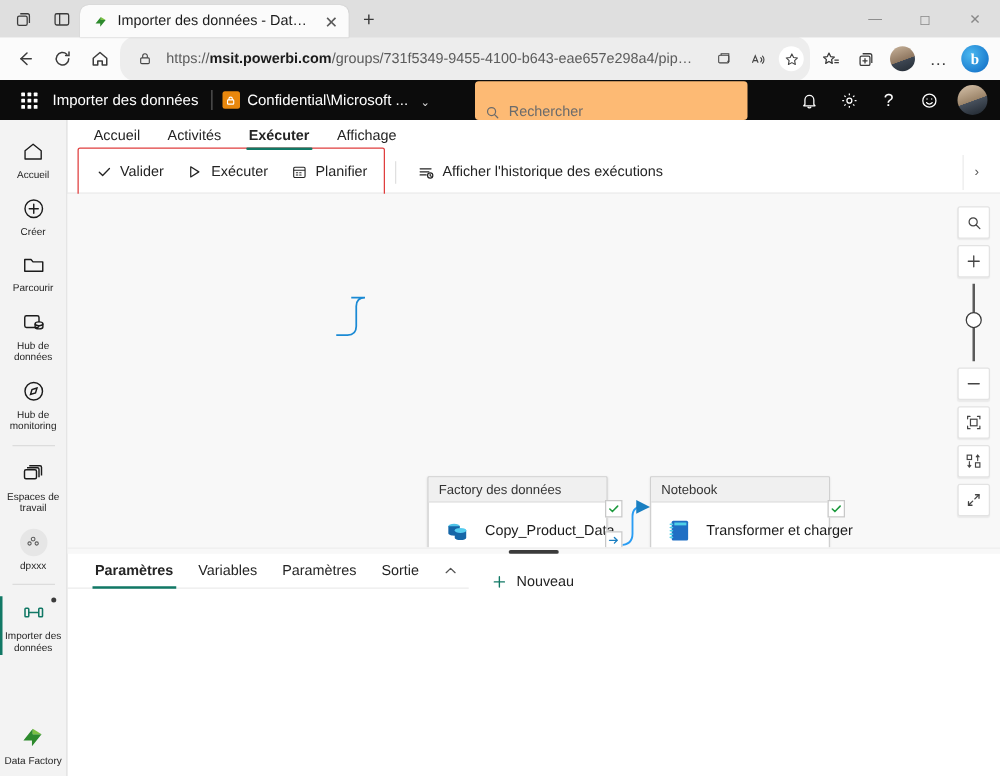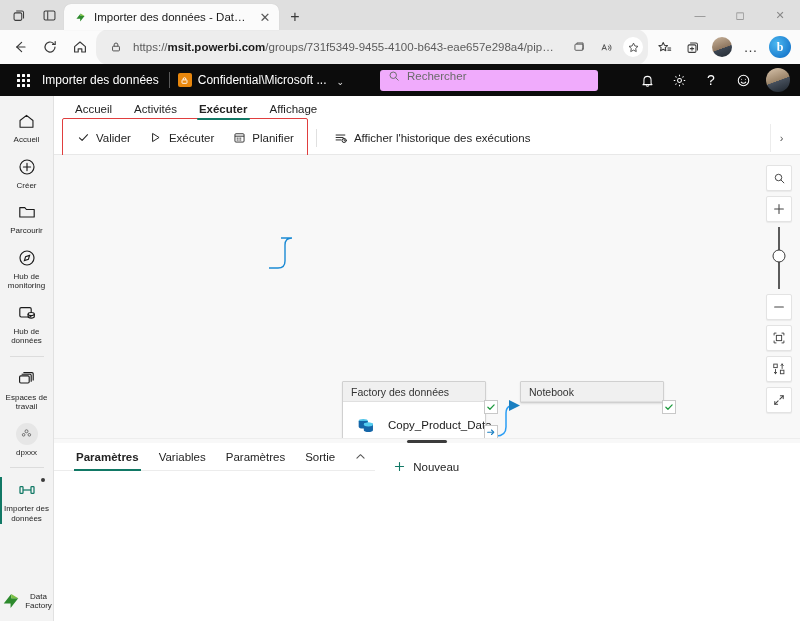--- a/index.html
+++ b/index.html
@@ -70,22 +70,22 @@
   .waffle { width: 30px; height: 30px; display: flex; align-items: center; justify-content: center; }
   .waffle-grid { display: grid; grid-template-columns: repeat(3,3px); grid-gap: 2px; }
   .waffle-grid i { width: 3px; height: 3px; background: #fff; border-radius: .5px; display: block; }
   .pbi-title { font-size: 12px; color: #fff; padding: 0 10px 0 4px; white-space: nowrap; }
   .pbi-sep { width: 1px; height: 16px; background: #5a5a5a; }
   .sens-label { display: flex; align-items: flex-end; gap: 6px; padding: 0 8px; font-size: 12px; white-space: nowrap; }
   .lock-ico { width: 14px; height: 14px; background: #e8870d; border-radius: 2px;
     display: flex; align-items: center; justify-content: center; }
   .chev { font-size: 9px; color: #e6e6e6; padding-left: 4px; }
   .pbi-search {
-    width: 218px; height: 21px; background: #f0abfc; border-radius: 3px; margin-left: 28px;
-    display: flex; align-items: flex-start; gap: 7px; padding: 0 8px; font-size: 11.5px; color: #6b6b6b;
+    width: 218px; height: 31px; background: #fdba74; border-radius: 3px; margin-left: 28px;
+    display: flex; align-items: flex-end; gap: 7px; padding: 0 8px; font-size: 11.5px; color: #6b6b6b;
   }
   .pbi-right { margin-left: auto; display: flex; align-items: center; gap: 2px; padding-right: 2px; }
   .hdr-ico { width: 30px; height: 30px; display: flex; align-items: center; justify-content: center; color: #fff; }
   .avatar-lg { width: 24px; height: 24px; border-radius: 50%; margin-left: 6px; overflow: hidden;
     background: linear-gradient(160deg,#d8c4ac 0%, #9b8469 52%, #47505c 53%, #1d242c 100%); }
 
   
   .app { flex: 1; display: flex; min-height: 0; background: #f3f3f3; }
 
   
@@ -100,21 +100,21 @@
   }
   .rail-ico { width: 24px; height: 24px; display: flex; align-items: center; justify-content: center; color: #1b1b1b; }
   .rail-lbl { font-size: 8px; line-height: 9.5px; color: #242424; text-align: center; max-width: 52px; }
   .rail-sel::before {
     content: ""; position: absolute; left: 0; top: 4px; bottom: 4px; width: 2px; background: #117865;
   }
   .rail-dot { position: absolute; right: 9px; top: 5px; width: 4px; height: 4px; border-radius: 50%; background: #3b3b3b; }
   .rail-div { width: 34px; height: 1px; background: #dcdcdc; margin: 5px 0; }
   .rail-circle { width: 22px; height: 22px; border-radius: 50%; background: #e6e6e6;
     display: flex; align-items: center; justify-content: center; }
-  .rail-foot { margin-top: auto; padding-bottom: 8px; display: flex; align-items: center; gap: 2px; }
+  .rail-foot { margin-top: auto; padding-bottom: 8px; display: flex; flex-direction: column; align-items: center; gap: 2px; }
 
   
   .main { flex: 1; display: flex; flex-direction: column; min-width: 0; background: #fff; }
 
   .ribbon-tabs {
     height: 25px; background: #fff; display: flex; align-items: center; gap: 0;
     padding-left: 10px; flex: 0 0 25px;
   }
   .rtab { font-size: 11.5px; color: #242424; padding: 0 11px; height: 25px;
     display: flex; align-items: center; position: relative; }
@@ -397,36 +397,36 @@
           <svg width="20" height="20" viewBox="0 0 20 20" fill="none" stroke="#1b1b1b" stroke-width="1.15" stroke-linejoin="round">
             <path d="M2.8 15V5.6h5l1.6 1.9h7.8V15Z"></path>
           </svg>
         </span>
         <span class="rail-lbl">Parcourir</span>
       </div>
 
       <div class="rail-item">
         <span class="rail-ico">
           <svg width="20" height="20" viewBox="0 0 20 20" fill="none" stroke="#1b1b1b" stroke-width="1.15">
-            <circle cx="10" cy="10" r="7"></circle>
-              <path d="M12.6 7.4 L8.6 8.6 L7.4 12.6 L11.4 11.4 Z"></path>
-          </svg>
-        </span>
-        <span class="rail-lbl">Hub de monitoring</span>
-      </div>
-
-      <div class="rail-item">
-        <span class="rail-ico">
-          <svg width="20" height="20" viewBox="0 0 20 20" fill="none" stroke="#1b1b1b" stroke-width="1.15">
             <rect x="2.8" y="4.6" width="11.4" height="9.4" rx="1.4"></rect>
             <ellipse cx="14.2" cy="11" rx="3.1" ry="1.5" fill="#f3f3f3"></ellipse>
             <path d="M11.1 11v2.6c0 .8 1.4 1.5 3.1 1.5s3.1-.7 3.1-1.5V11"></path>
           </svg>
         </span>
         <span class="rail-lbl">Hub de données</span>
+      </div>
+
+      <div class="rail-item">
+        <span class="rail-ico">
+          <svg width="20" height="20" viewBox="0 0 20 20" fill="none" stroke="#1b1b1b" stroke-width="1.15">
+            <circle cx="10" cy="10" r="7"></circle>
+              <path d="M12.6 7.4 L8.6 8.6 L7.4 12.6 L11.4 11.4 Z"></path>
+          </svg>
+        </span>
+        <span class="rail-lbl">Hub de monitoring</span>
       </div>
 
       <div class="rail-div"></div>
 
       <div class="rail-item">
         <span class="rail-ico">
           <svg width="20" height="20" viewBox="0 0 20 20" fill="none" stroke="#1b1b1b" stroke-width="1.15" stroke-linejoin="round">
             <rect x="2.6" y="6.8" width="9.6" height="7.2" rx="1.2"></rect>
             <path d="M4.6 5.2h8.4a1.2 1.2 0 0 1 1.2 1.2v6.4"></path>
             <path d="M6.4 3.6h8.6a1.2 1.2 0 0 1 1.2 1.2v6.6"></path>
@@ -562,20 +562,34 @@
           </div>
           <div class="port" style="left:430px; top:270px;">
             <svg width="10" height="10" viewBox="0 0 16 16" fill="none" stroke="#1a7fc1" stroke-width="1.7" stroke-linecap="round" stroke-linejoin="round">
               <path d="M2.6 8.4 H12"></path>
                 <path d="M8.8 4.8 L12.4 8.4 L8.8 12"></path>
             </svg>
           </div>
 
           <div class="node" style="left:466px; top:226px; width:144px;">
             <div class="node-head">Notebook</div>
+            <div class="node-body">
+              <span>
+                <svg width="21" height="21" viewBox="0 0 24 24">
+                  <rect x="5" y="3" width="15" height="18" rx="1.4" fill="#1f6fc4"></rect>
+                  <rect x="7.4" y="4.6" width="11" height="2.6" fill="#4fd0e8"></rect>
+                  <rect x="3" y="5.4" width="3.4" height="1.5" rx=".7" fill="#4fd0e8"></rect>
+                  <rect x="3" y="8.4" width="3.4" height="1.5" rx=".7" fill="#4fd0e8"></rect>
+                  <rect x="3" y="11.4" width="3.4" height="1.5" rx=".7" fill="#4fd0e8"></rect>
+                  <rect x="3" y="14.4" width="3.4" height="1.5" rx=".7" fill="#4fd0e8"></rect>
+                  <rect x="3" y="17.4" width="3.4" height="1.5" rx=".7" fill="#4fd0e8"></rect>
+                </svg>
+              </span>
+              <span class="node-name">Transformer et charger</span>
+            </div>
           </div>
           <div class="port" style="left:608px; top:245px;">
             <svg width="10" height="10" viewBox="0 0 16 16" fill="none" stroke="#1d9a3e" stroke-width="2" stroke-linecap="round" stroke-linejoin="round">
               <path d="M3 8.4 L6.3 11.6 L13 4.6"></path>
             </svg>
           </div>
 
           <div class="ctools">
             <div class="ct-btn">
               <svg width="13" height="13" viewBox="0 0 16 16" fill="none" stroke="#444" stroke-width="1.2">

